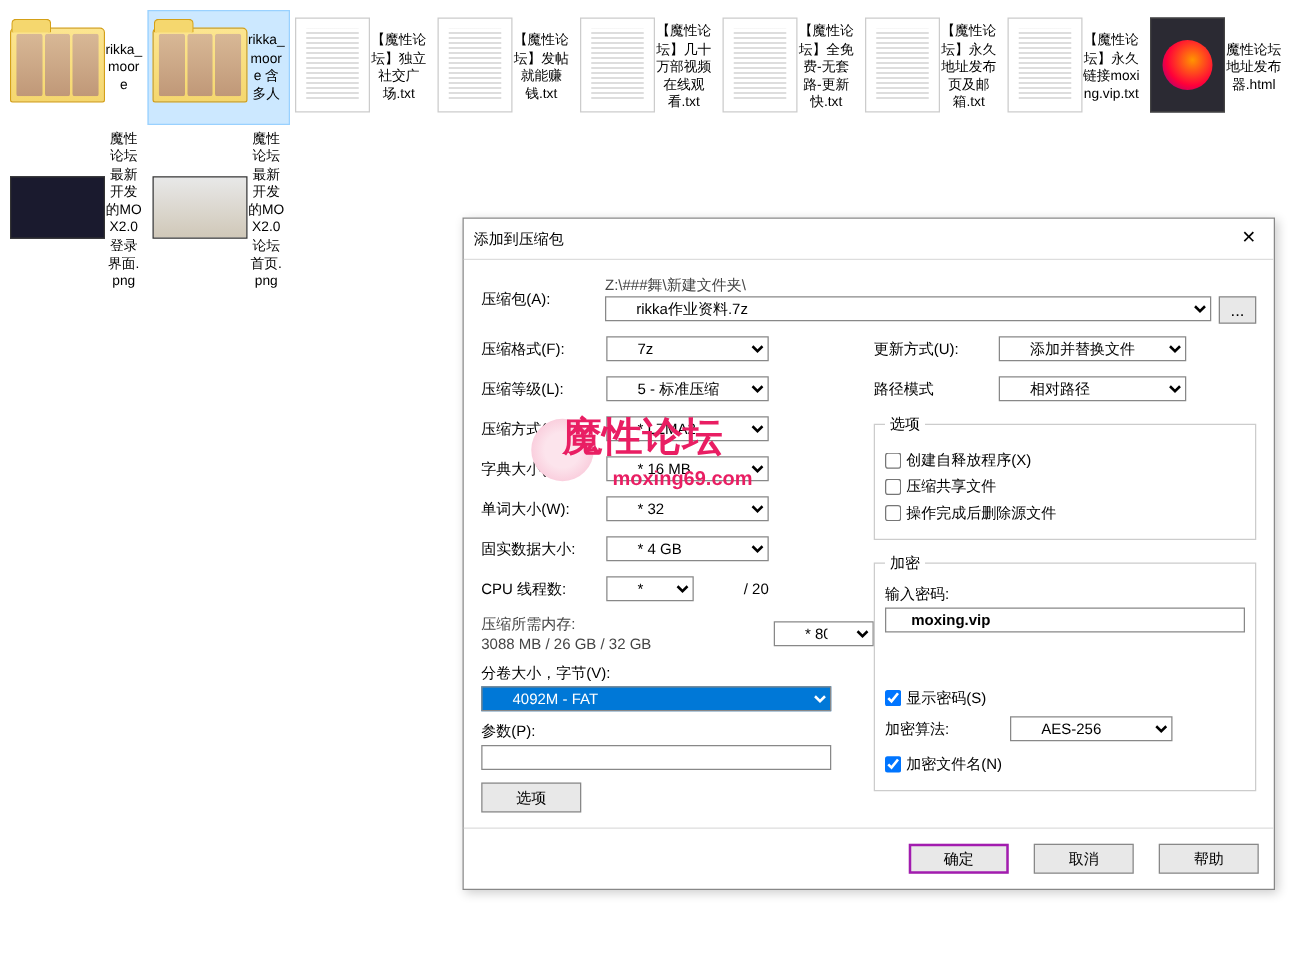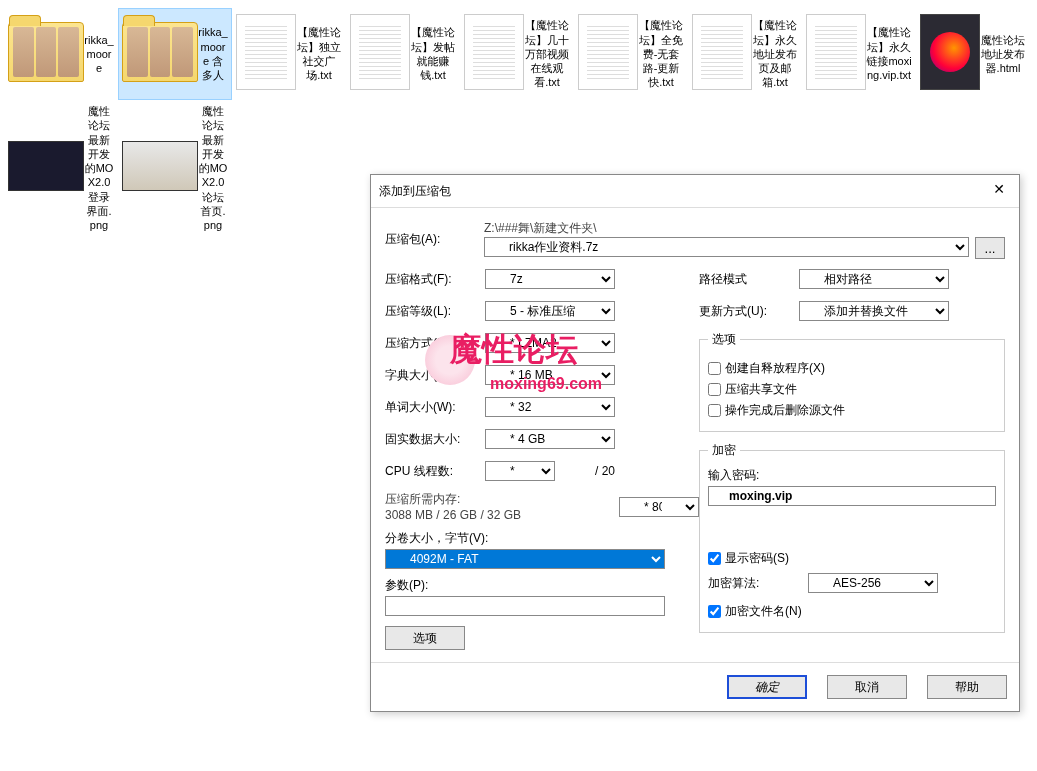--- a/index.html
+++ b/index.html
@@ -45,21 +45,21 @@
 .input-full { width: 280px; }
 .input-pwd { width: 288px; font-weight: bold; }
 
 .checkbox-row { display: flex; align-items: center; margin: 4px 0; font-size: 12px; }
 .checkbox-row input { margin-right: 4px; }
 fieldset { border: 1px solid #ccc; padding: 8px; margin-top: 6px; }
 legend { font-size: 12px; padding: 0 4px; }
 
 .dialog-footer { display: flex; justify-content: flex-end; gap: 20px; padding: 12px; border-top: 1px solid #ddd; }
 .dlg-btn { width: 80px; height: 24px; border: 1px solid #888; background: #e8e8e8; font-size: 12px; cursor: pointer; }
-.dlg-btn.primary { border: 2px solid #1d4ed8; font-style: italic; }
+.dlg-btn.primary { border: 2px solid #a21caf; }
 .options-btn { width: 80px; height: 24px; border: 1px solid #888; background: #e8e8e8; font-size: 12px; cursor: pointer; margin-top: 10px; }
 .mem-text { font-size: 12px; color: #444; }
 
 .watermark { position: absolute; left: 450px; top: 328px; font-size: 32px; font-weight: bold; color: #E91E63; font-family: "STKaiti","KaiTi",cursive; pointer-events: none; z-index: 5; white-space: nowrap; }
 .watermark-sub { position: absolute; left: 490px; top: 375px; font-size: 16px; color: #E91E63; font-weight: bold; pointer-events: none; z-index: 5; }
 .watermark-avatar { position: absolute; left: 425px; top: 335px; width: 50px; height: 50px; border-radius: 50%; background: radial-gradient(circle, #fce4ec 40%, #f8bbd0); z-index: 5; pointer-events: none; }
 </style>
 </head>
 <body>
 
@@ -201,26 +201,26 @@
             </div>
             <select class="combo" style="width:80px"><option>* 80%</option></select>
           </div>
         <div><span class="form-label-wide">分卷大小，字节(V):</span><select class="combo-highlight"><option>4092M - FAT</option></select></div>
         <div style="margin-top:8px"><span class="form-label-wide">参数(P):</span><input type="text" class="input-full" value="" style=""></div>
         <button class="options-btn">选项</button>
       </div>
 
       <div class="col-right">
         <div class="form-row">
+            <span class="form-label">更新方式(U):</span>
+            <select class="combo" style="width:150px"><option>添加并替换文件</option></select>
+          </div>
+        <div class="form-row">
             <span class="form-label">路径模式</span>
             <select class="combo" style="width:150px"><option>相对路径</option></select>
-          </div>
-        <div class="form-row">
-            <span class="form-label">更新方式(U):</span>
-            <select class="combo" style="width:150px"><option>添加并替换文件</option></select>
           </div>
         <fieldset>
           <legend>选项</legend>
           <div class="checkbox-row">
               <input type="checkbox" style="">
               <span>创建自释放程序(X)</span>
             </div>
           <div class="checkbox-row">
               <input type="checkbox" style="">
               <span>压缩共享文件</span>

